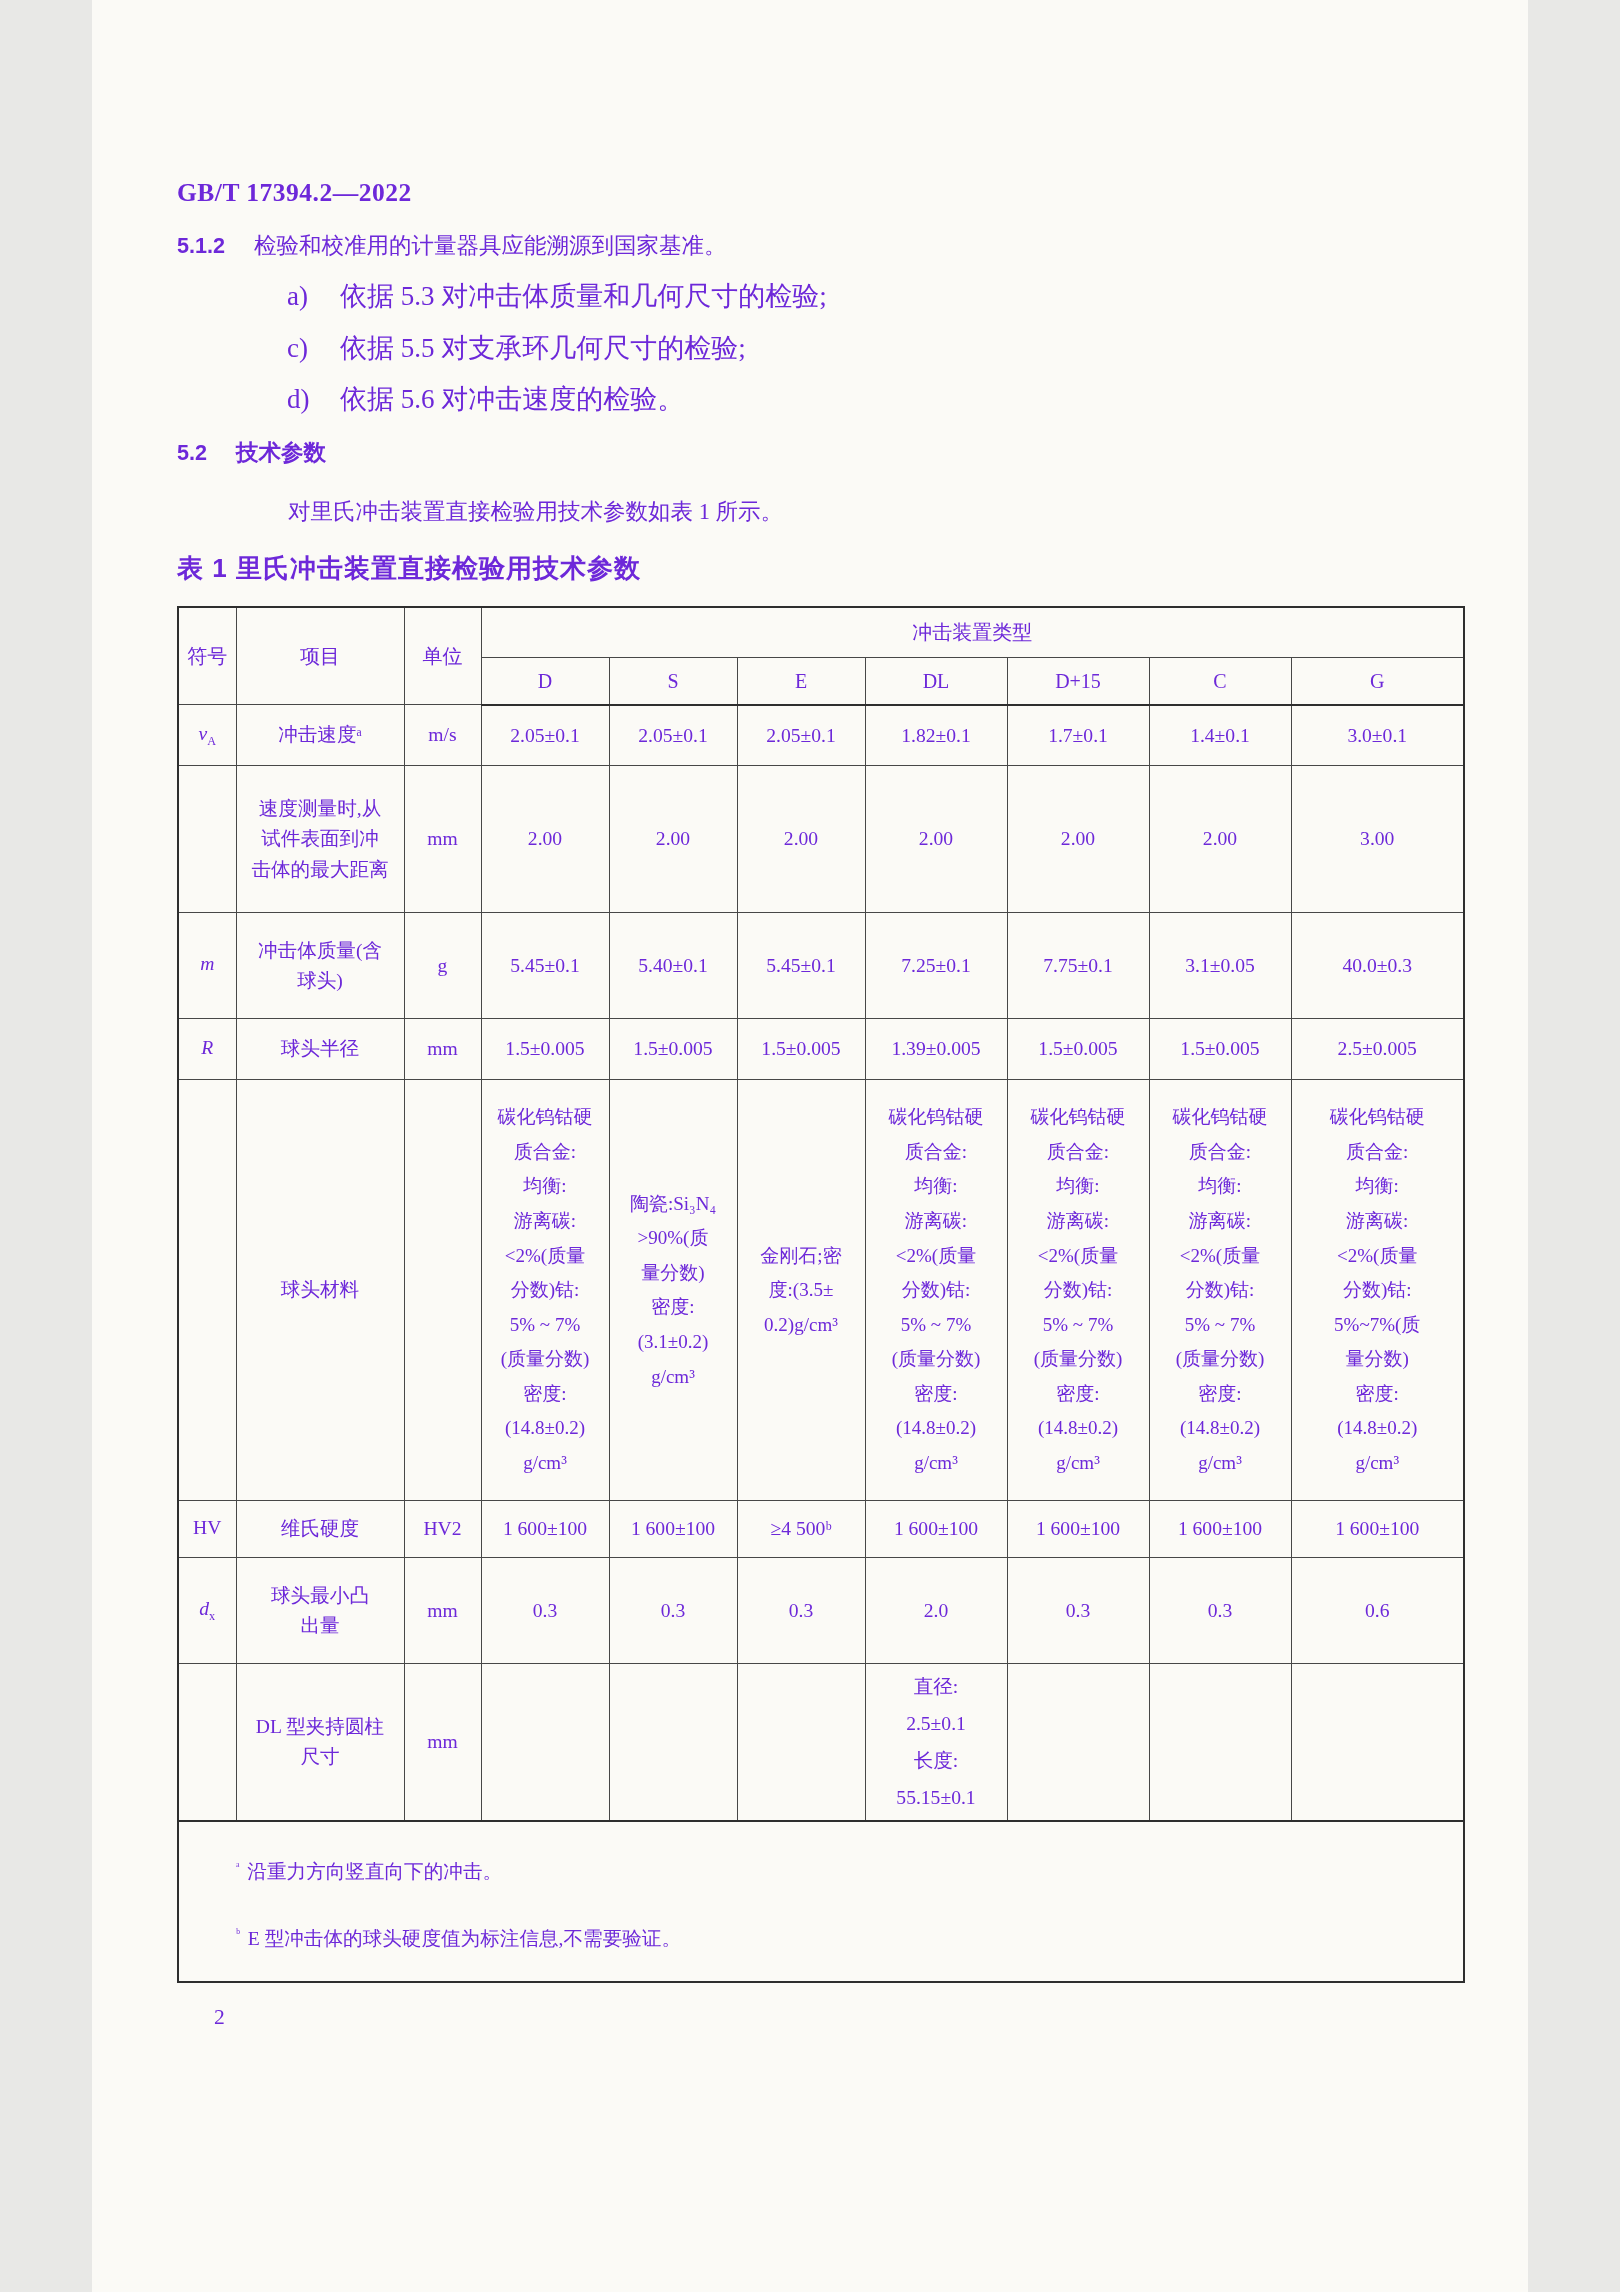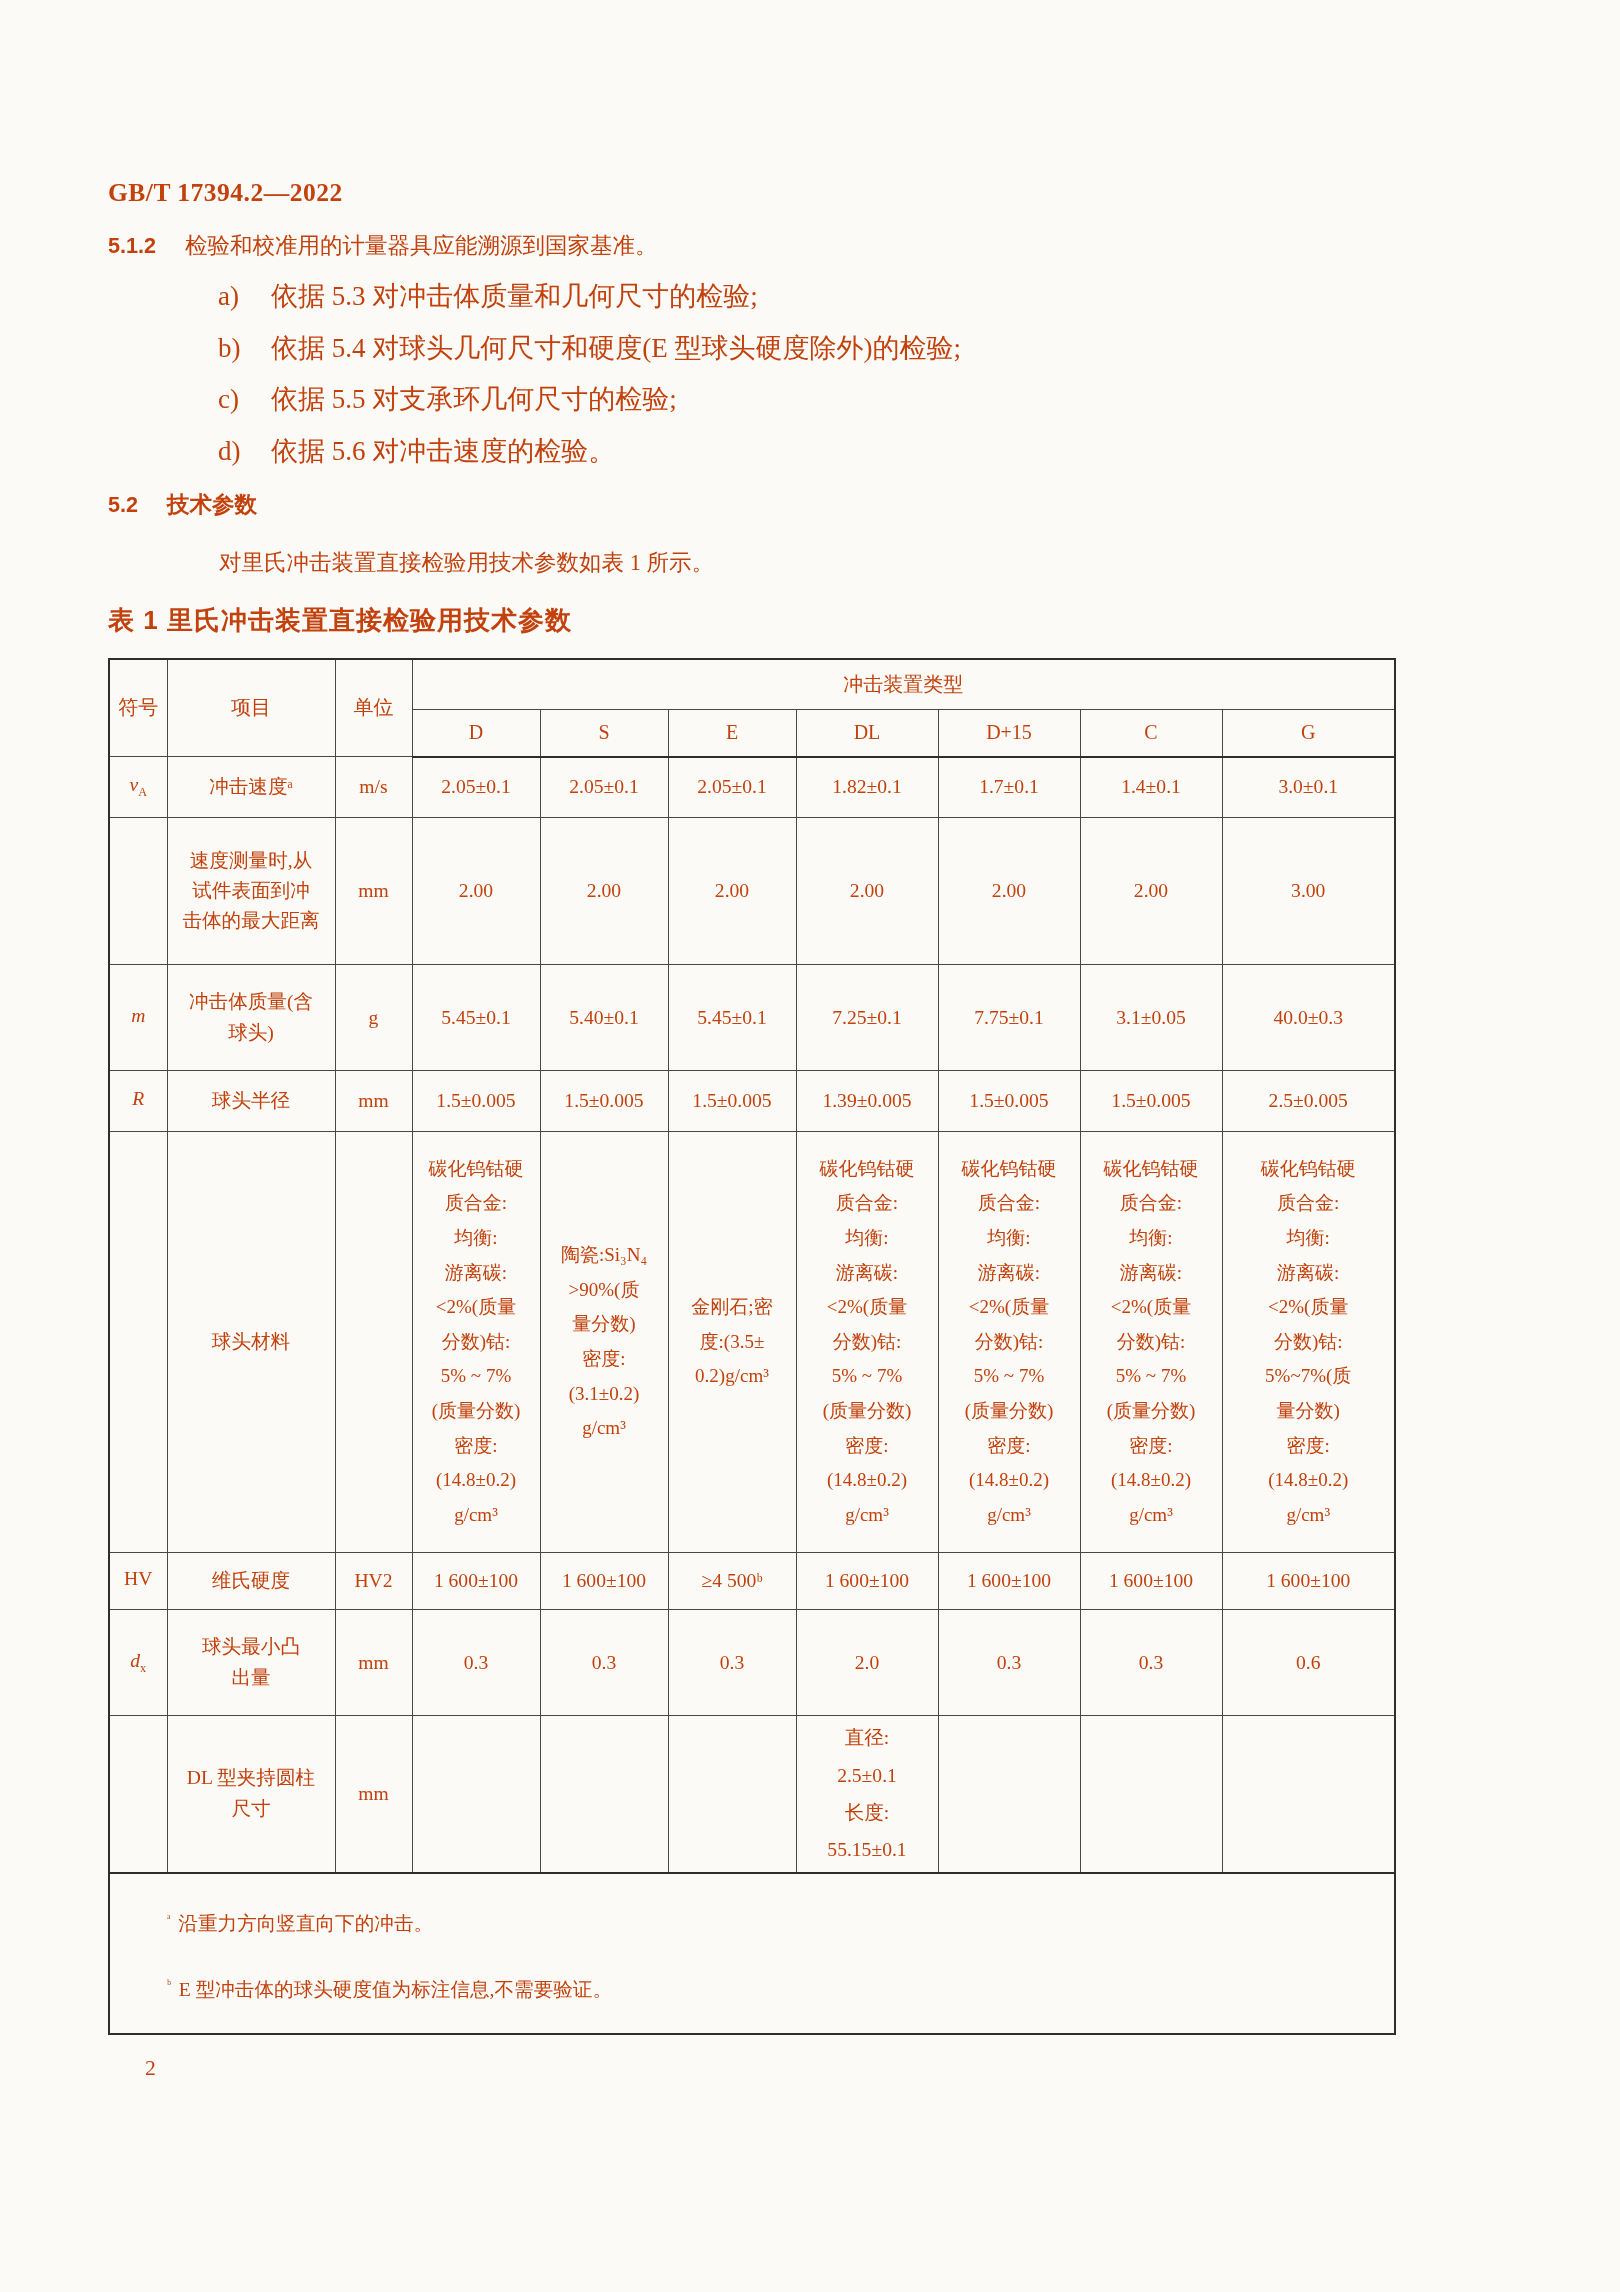--- a/index.html
+++ b/index.html
@@ -1,22 +1,22 @@
 <!DOCTYPE html>
 <html><head>
 <meta charset="utf-8">
 <style>
   html,body { margin:0; padding:0; background:#e8e8e6; }
   .page {
-    width:1620px; height:2293px; margin:0 auto; position:relative;
+    width:1436px; height:2293px; margin:0 auto; position:relative;
     background:#fbfaf6;
-    color:#c2410c;
+    color:#6d28d9;
     font-family:"Liberation Serif", serif;
     box-sizing:border-box;
-    padding:178px 196px 0 108px;
+    padding:178px 196px 0 85px;
     overflow:hidden;
   }
   .doc-header { font-size:25.5px; font-weight:bold; letter-spacing:0.5px; line-height:29px; }
   .frag   { margin:63px 0 0; font-size:22.5px; line-height:33px; }
   .clause { margin:21.6px 0 0; font-size:22.5px; line-height:33px; }
   .clause .num {
     font-family:"Liberation Sans", sans-serif;
     font-weight:bold; font-size:21.6px; margin-right:29px;
   }
   .li { margin:18.6px 0 0; font-size:27px; line-height:33px; padding-left:110px; }
@@ -69,21 +69,20 @@
 
 <div class="page">
 
   <div class="doc-header">GB/T 17394.2—2022</div>
 
 
   <p class="clause"><span class="num">5.1.2</span><span>检验和校准用的计量器具应能溯源到国家基准。</span></p>
 
 
   <div class="li"><span class="marker">a)</span><span>依据 5.3 对冲击体质量和几何尺寸的检验;</span></div>
-  <div class="li"><span class="marker">b)</span><span>依据 5.4 对球头几何尺寸和硬度(E 型球头硬度除外)的检验;</span></div>
   <div class="li"><span class="marker">c)</span><span>依据 5.5 对支承环几何尺寸的检验;</span></div>
   <div class="li"><span class="marker">d)</span><span>依据 5.6 对冲击速度的检验。</span></div>
 
   <p class="clause h52"><span class="num">5.2</span><span class="title">技术参数</span></p>
 
   <p class="intro">对里氏冲击装置直接检验用技术参数如表 1 所示。</p>
 
   <div class="caption">表 1  里氏冲击装置直接检验用技术参数</div>
 
   <table class="params">

